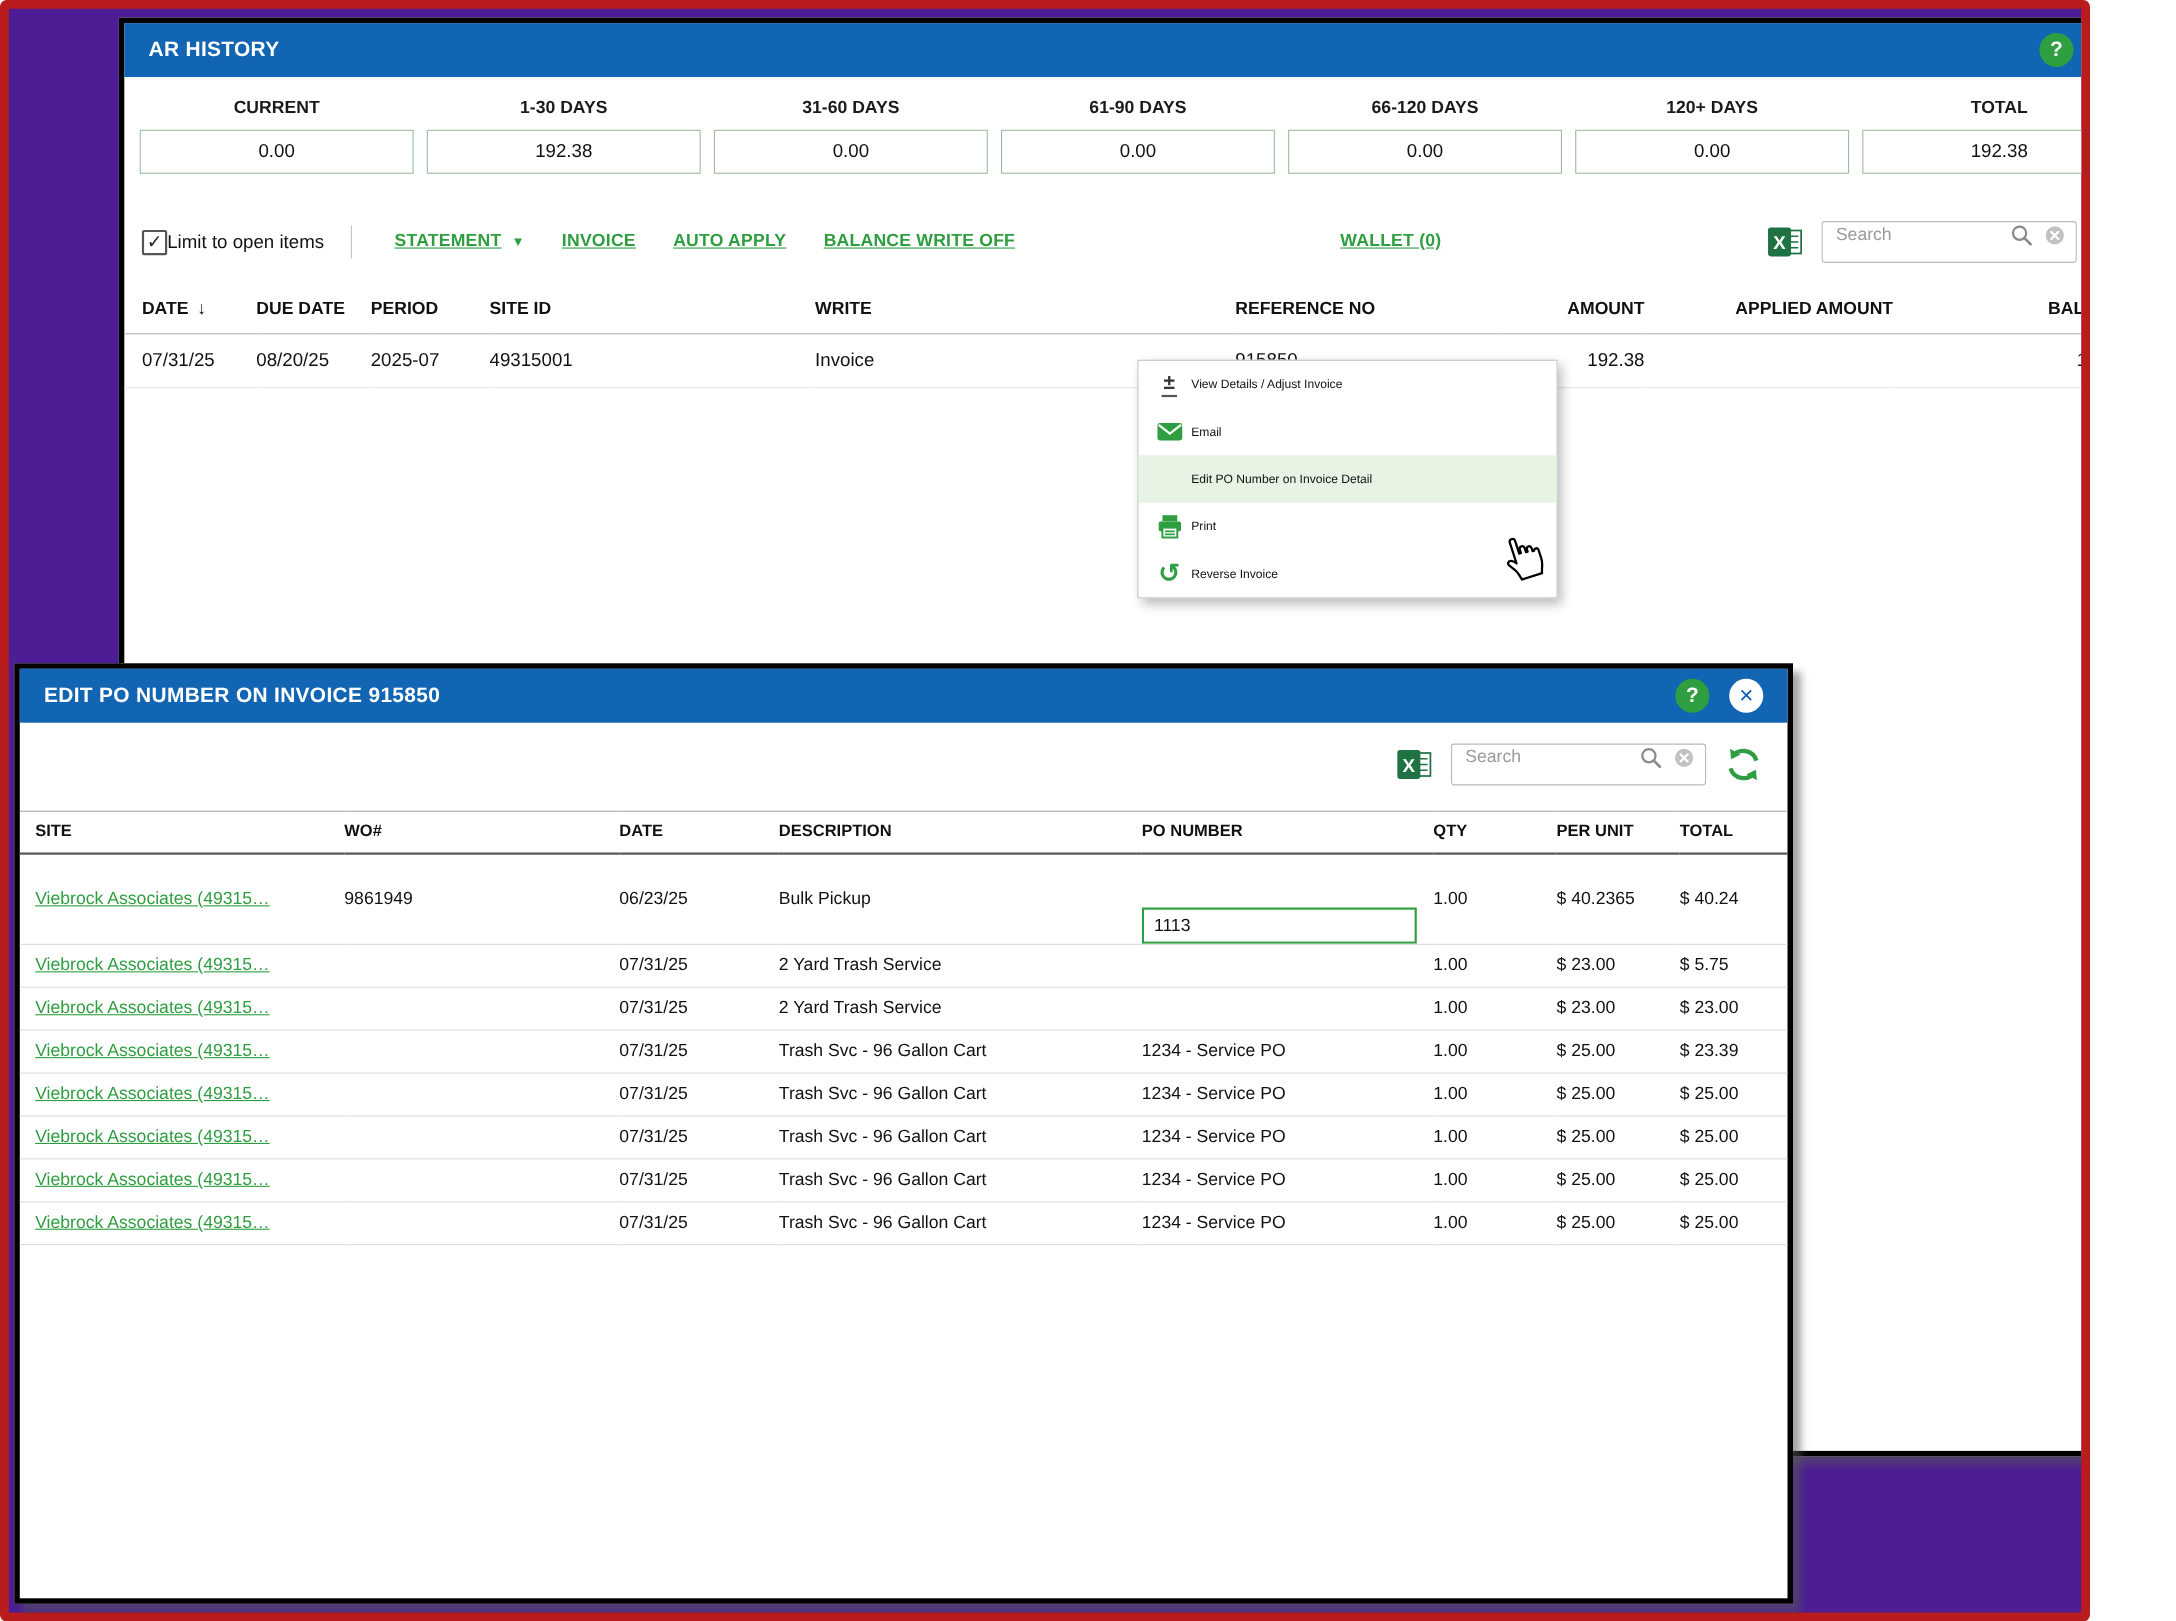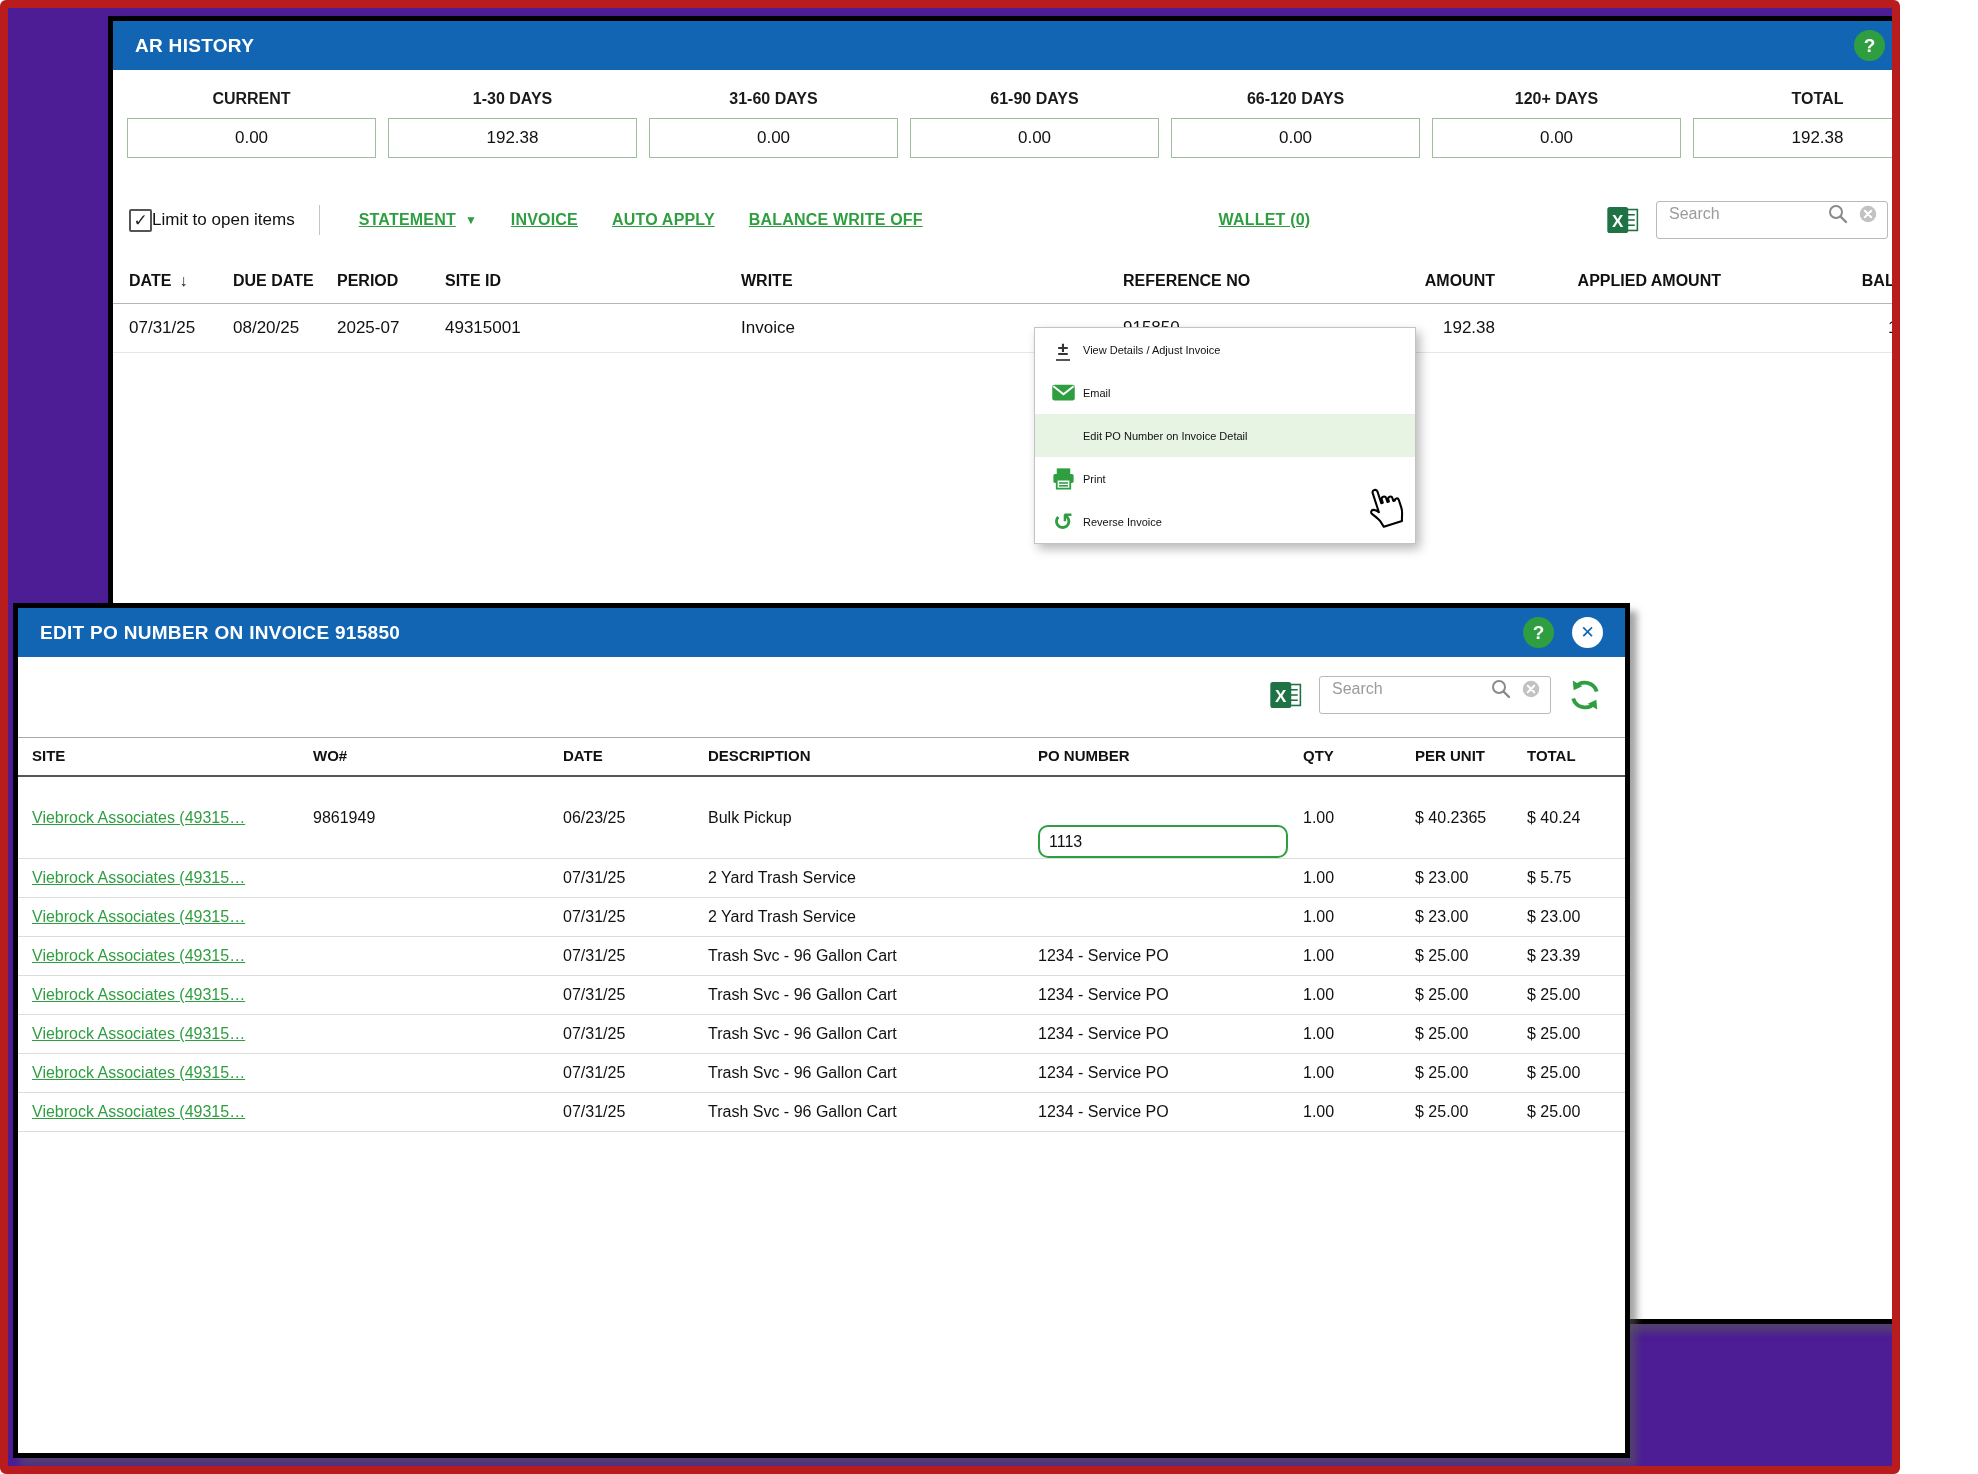--- a/index.html
+++ b/index.html
@@ -111,21 +111,21 @@
 
   .po-table { width: 100%; border-collapse: collapse; margin-top: 14px; table-layout: fixed; }
   .po-table th {
     font-size: 15px; font-weight: bold; color: #111; text-align: left;
     padding: 9px 0 11px 0; border-top: 1px solid #aaa; border-bottom: 2px solid #555; white-space: nowrap;
   }
   .po-table td { font-size: 16px; color: #111; height: 39px; padding: 0; border-bottom: 1px solid #dcdcdc; white-space: nowrap; overflow: hidden; }
   .po-table .pc0, .po-table th.pc0 { padding-left: 14px; }
   .site-link { color: var(--green, #2f9e41); text-decoration: underline; font-size: 16px; cursor: pointer; }
   .po-input {
-    width: 250px; height: 33px; border: 2px solid var(--green, #2f9e41); border-radius: 10px;
+    width: 250px; height: 33px; border: 2px solid var(--green, #2f9e41); border-radius: 0;
     font-size: 16px; padding: 0 9px; color: #111; outline: none; font-family: inherit; background: #fff; margin-top: 48px;
   }
 </style>
 </head>
 <body>
 
 <div class="stage">
 
   <section class="window ar-window">
 

